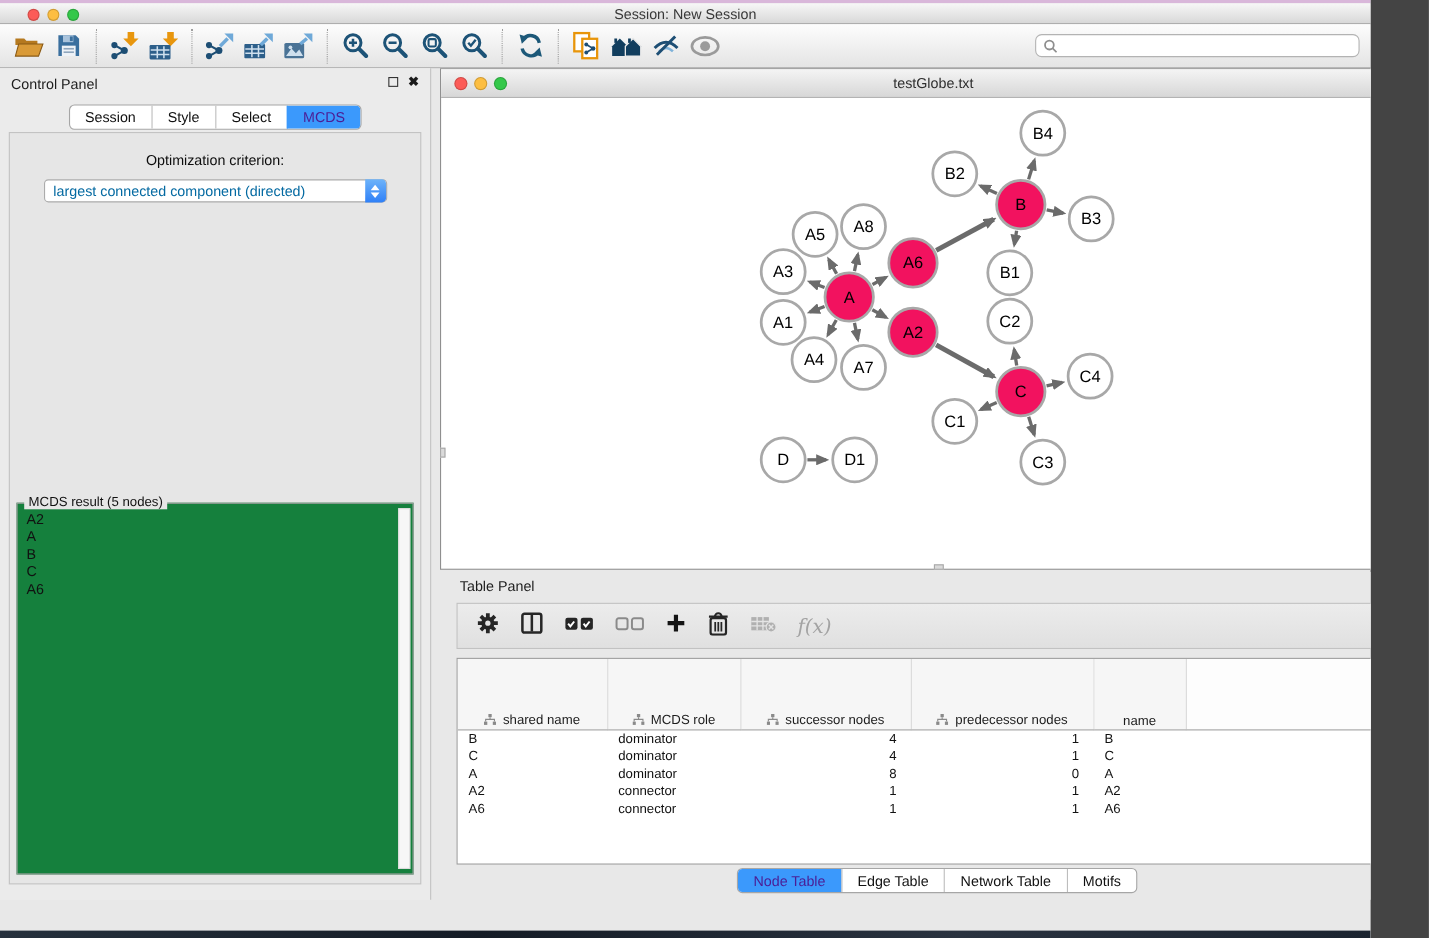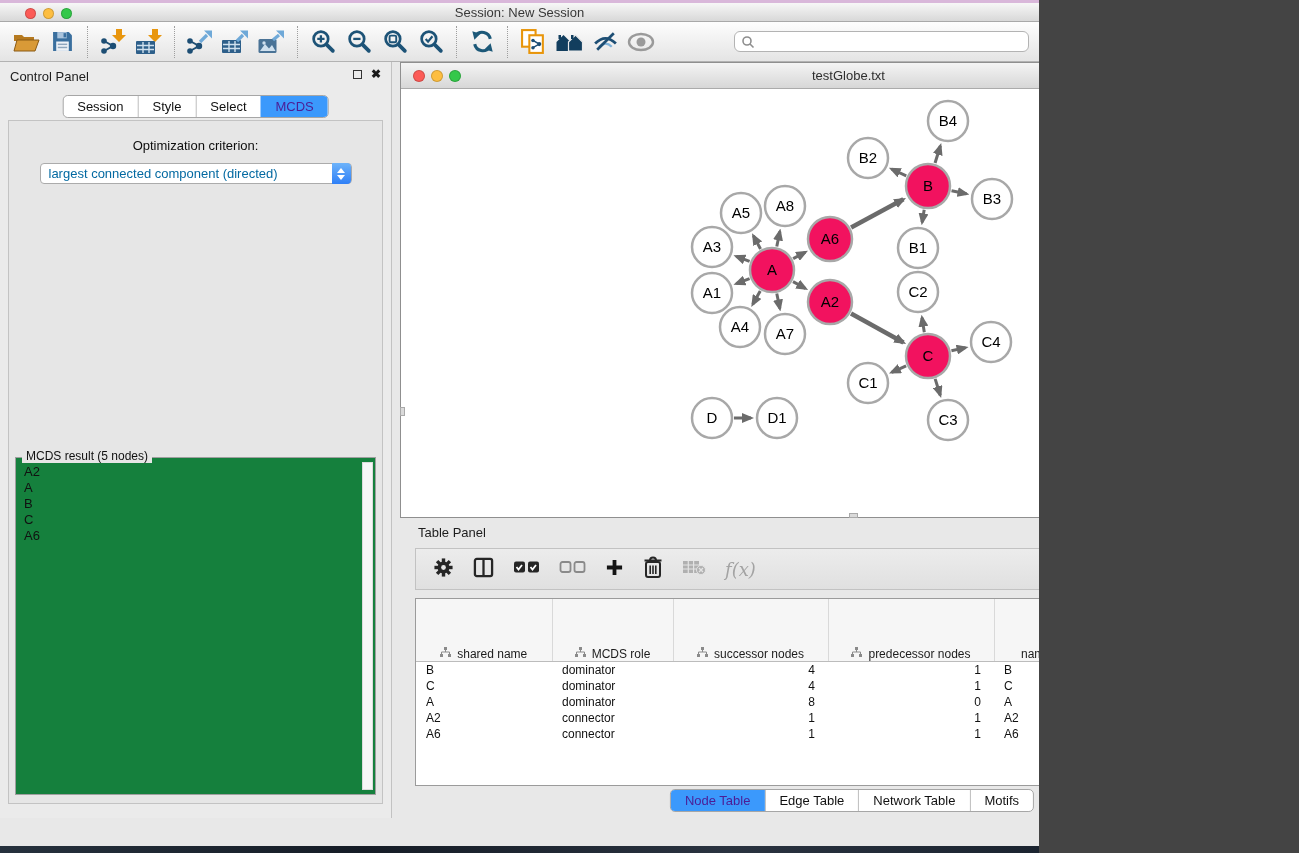--- a/index.html
+++ b/index.html
@@ -1,17 +1,17 @@
 <!DOCTYPE html>
 <html><head>
 <meta charset="utf-8">
 <style>
   * { margin:0; padding:0; box-sizing:border-box; }
   body { font-family:"Liberation Sans", sans-serif; background:#444; }
-  .screen { position:relative; width:1039px; height:853px; overflow:hidden;
+  .screen { position:relative; width:1246px; height:853px; overflow:hidden;
             background:#e8e8e8; font-family:"Liberation Sans", sans-serif; }
 
   
   .menustrip { position:absolute; left:0; top:0; width:100%; height:3px; background:#d9b7da; }
   .titlebar { position:absolute; left:0; top:3px; width:100%; height:19px;
               background:linear-gradient(#f7f7f7,#d8d8d8); border-bottom:1px solid #a8a8a8; }
   .titlebar .title { position:absolute; left:0; right:0; top:2px; text-align:center;
                      font-size:13px; color:#383838; }
   .lights { position:absolute; left:25px; top:5px; display:flex; gap:7px; }
   .light { width:11px; height:11px; border-radius:50%; box-shadow:inset 0 0 0 1px rgba(0,0,0,.18); }
@@ -95,21 +95,21 @@
               display:flex; align-items:center; gap:19px; padding-left:17px; }
   .fx { font-family:"DejaVu Serif", serif; font-style:italic; color:#a3a3a3; font-size:18px; }
 
   .tablebox { position:absolute; left:15px; right:7px; top:78px; height:188px;
               background:#fff; border:1px solid #9b9b9b; overflow:hidden; }
   table.ntable { border-collapse:collapse; table-layout:fixed; width:100%; font-size:12px; }
   .ntable th { height:21px; background:#f6f6f6; border-bottom:1px solid #bcbcbc;
                border-right:1px solid #d9d9d9; font-weight:normal; color:#1c1c1c;
                text-align:center; white-space:nowrap; overflow:hidden; }
   .ntable th.filler { background:#fdfdfd; border-right:none; }
-  .ntable th .hdr-inner { display:inline-flex; gap:6px;margin-top:48px; }
+  .ntable th .hdr-inner { display:inline-flex; align-items:center; gap:6px;margin-top:48px; }
   .ntable td { height:16px; padding:0 6px; color:#111; white-space:nowrap; overflow:hidden; }
   .ntable td.r { text-align:right; padding-right:13px; }
   .ntable td.l { text-align:left; padding-left:10px; }
   .ttabs { position:absolute; top:269px; left:452px; transform:translateX(-50%); }
 
   
   .statusbar { position:absolute; left:0; top:818px; width:100%; height:28px;
                background:#ececec; border-top:1px solid #bdbdbd; }
   .sbtn { position:absolute; top:4px; background:linear-gradient(#ffffff,#efefef);
           border:1px solid #b0b0b0; border-radius:4px; height:22px;

